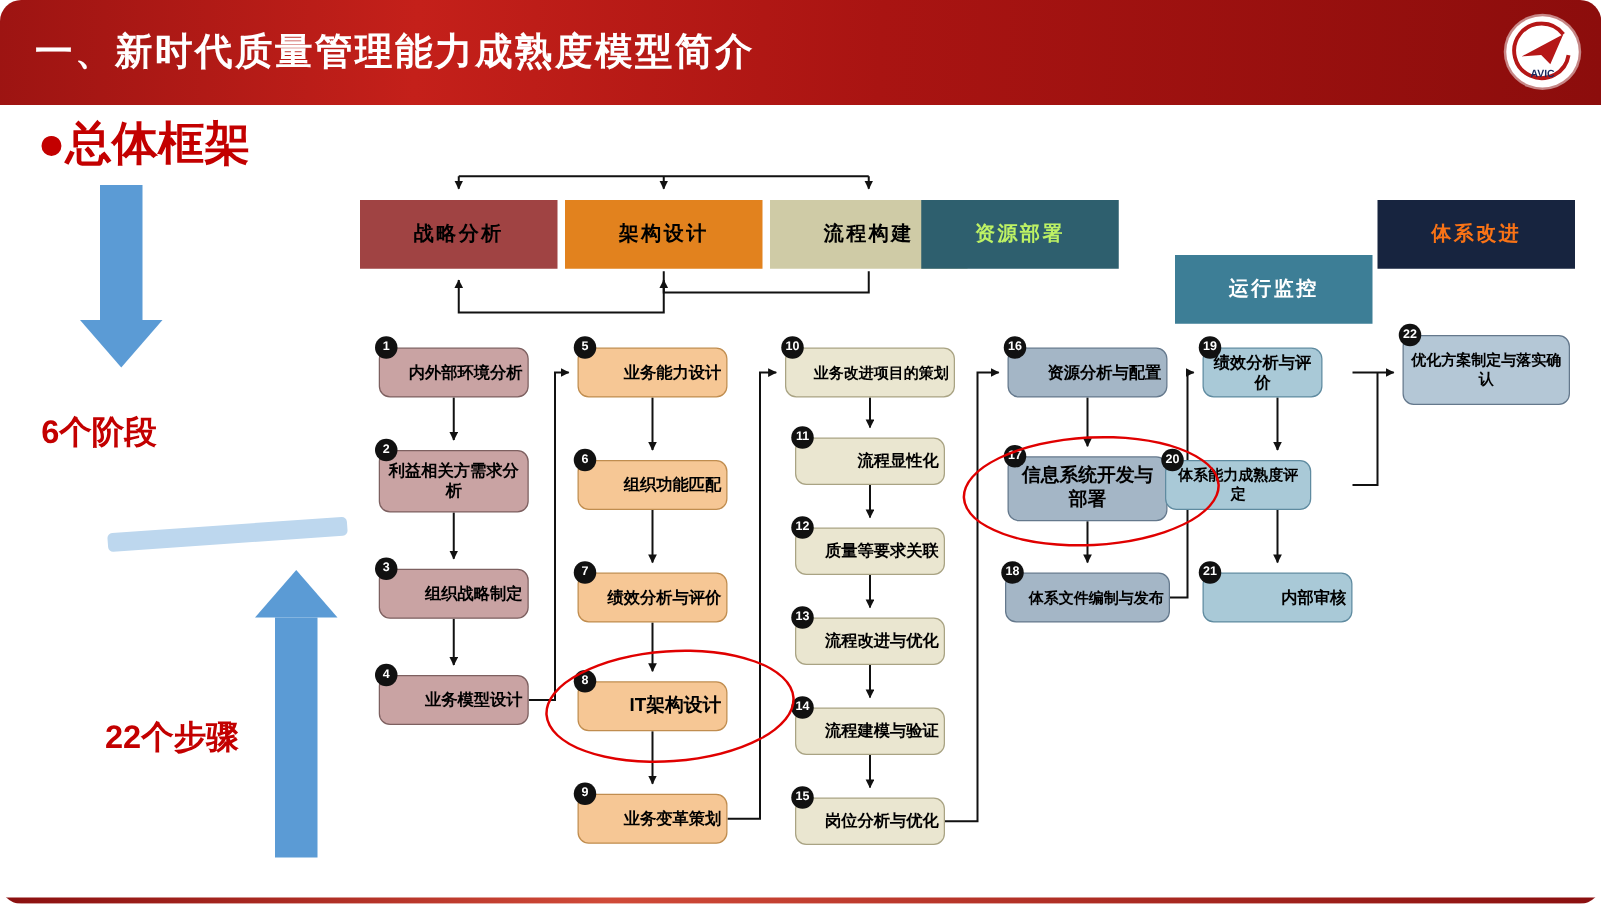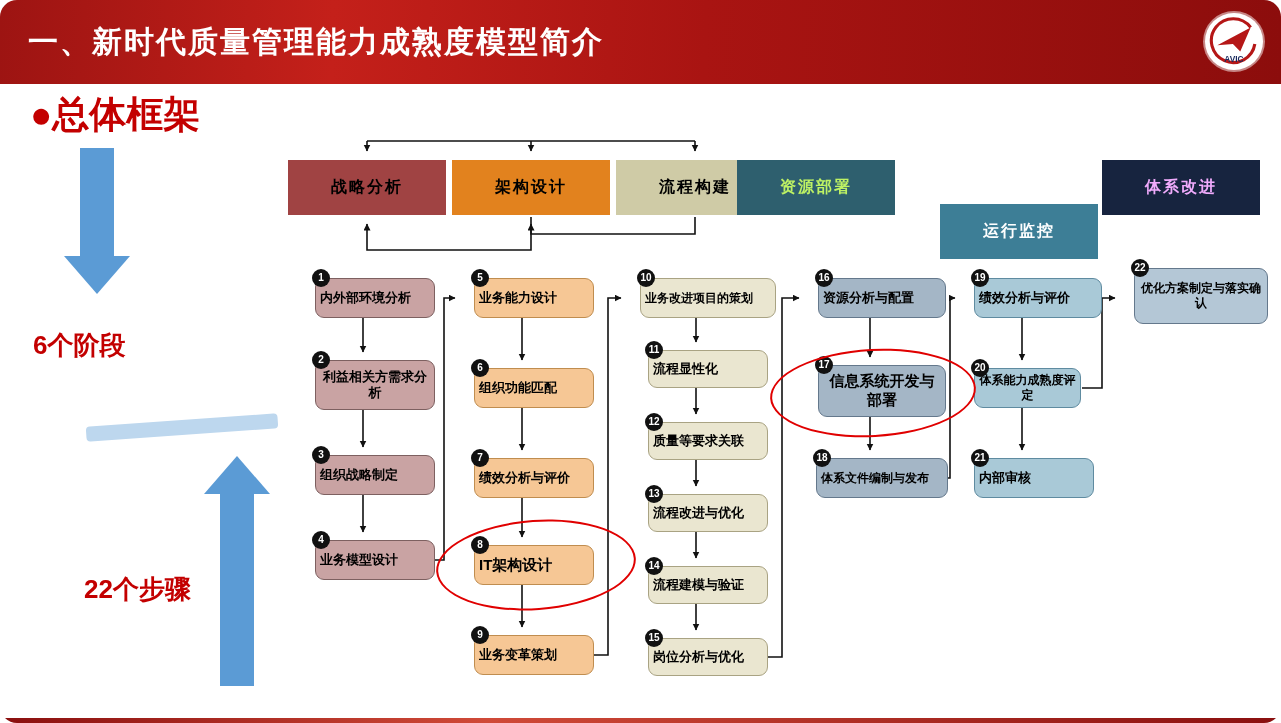--- a/index.html
+++ b/index.html
@@ -29,26 +29,26 @@
   .tilt{position:absolute;left:86px;top:420px;width:192px;height:15px;background:#bdd7ee;border-radius:4px;transform:rotate(-4deg);}
 
   
   .phase{position:absolute;top:160px;height:55px;width:158px;display:flex;align-items:center;justify-content:center;
     font-size:16px;font-weight:800;letter-spacing:2px;z-index:2;}
   .p0{left:288px;background:#a04343;color:#000;}
   .p1{left:452px;background:#e2821e;color:#000;}
   .p2{left:616px;background:#cfcba6;color:#000;}
   .p3{left:737px;background:#2e5f6e;color:#bef264;}
   .p4{left:940px;background:#3d7e96;color:#fff;margin-top:44px;}
-  .p5{left:1102px;background:#17243f;color:#f0abfc;}
-
-  
-  .step{position:absolute;display:flex;align-items:center;justify-content:flex-start;text-align:center;
+  .p5{left:1102px;background:#17243f;color:#f97316;}
+
+  
+  .step{position:absolute;display:flex;align-items:center;justify-content:flex-end;text-align:center;
     border:1.5px solid;border-radius:9px;font-size:13px;font-weight:700;color:#000;line-height:1.25;
-    padding:2px 4px;box-sizing:border-box;z-index:2;margin-left:12px;}
+    padding:2px 4px;box-sizing:border-box;z-index:2;}
   .c1{background:#c9a3a3;border-color:#7d6060;}
   .c2{background:#f6c795;border-color:#c08d4f;}
   .c3{background:#eae6d0;border-color:#a9a383;}
   .c4{background:#a4b6c6;border-color:#64788c;}
   .c5{background:#a9c9d7;border-color:#5f8ba0;}
   .c6{background:#b4c7d6;border-color:#64788c;}
   .big{font-size:15px;font-weight:800;}
   .fs12{font-size:12px;}
   .badge{position:absolute;left:-4px;top:-10px;width:18px;height:18px;border-radius:50%;background:#111;color:#fff;
     font-size:10px;font-weight:700;display:flex;align-items:center;justify-content:center;z-index:3;}
@@ -214,25 +214,25 @@
   </div>
   <div class="step c4 big" style="left:806px;top:365px;width:128px;height:52px;">
     <span class="badge">17</span>
     <span>信息系统开发与部署</span>
   </div>
   <div class="step c4 fs12" style="left:804px;top:458px;width:132px;height:40px;">
     <span class="badge">18</span>
     <span>体系文件编制与发布</span>
   </div>
 
-  <div class="step c5" style="left:962px;top:278px;width:128px;height:40px;">
+  <div class="step c5" style="left:962px;top:278px;width:96px;height:40px;">
     <span class="badge">19</span>
     <span>绩效分析与评价</span>
   </div>
-  <div class="step c5 fs12" style="left:962px;top:368px;width:107px;height:40px;">
+  <div class="step c5 fs12" style="left:932px;top:368px;width:117px;height:40px;">
     <span class="badge">20</span>
     <span>体系能力成熟度评定</span>
   </div>
   <div class="step c5" style="left:962px;top:458px;width:120px;height:40px;">
     <span class="badge">21</span>
     <span>内部审核</span>
   </div>
 
   <div class="step c6 fs12" style="left:1122px;top:268px;width:134px;height:56px;">
     <span class="badge">22</span>

